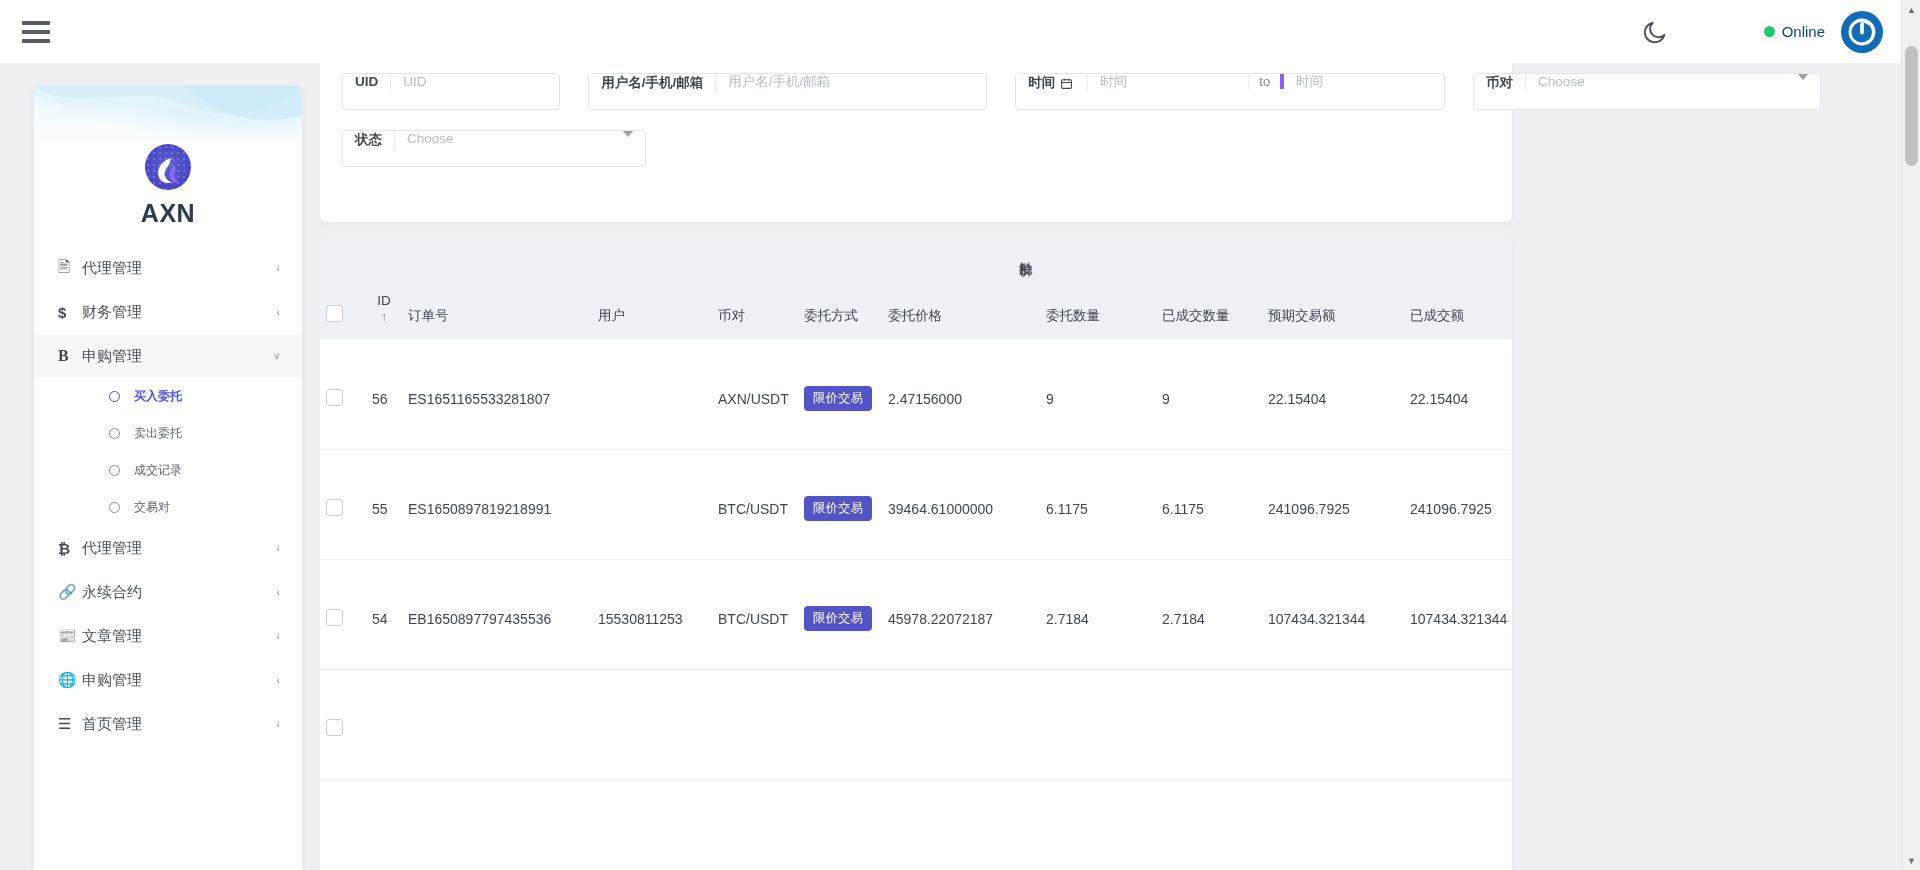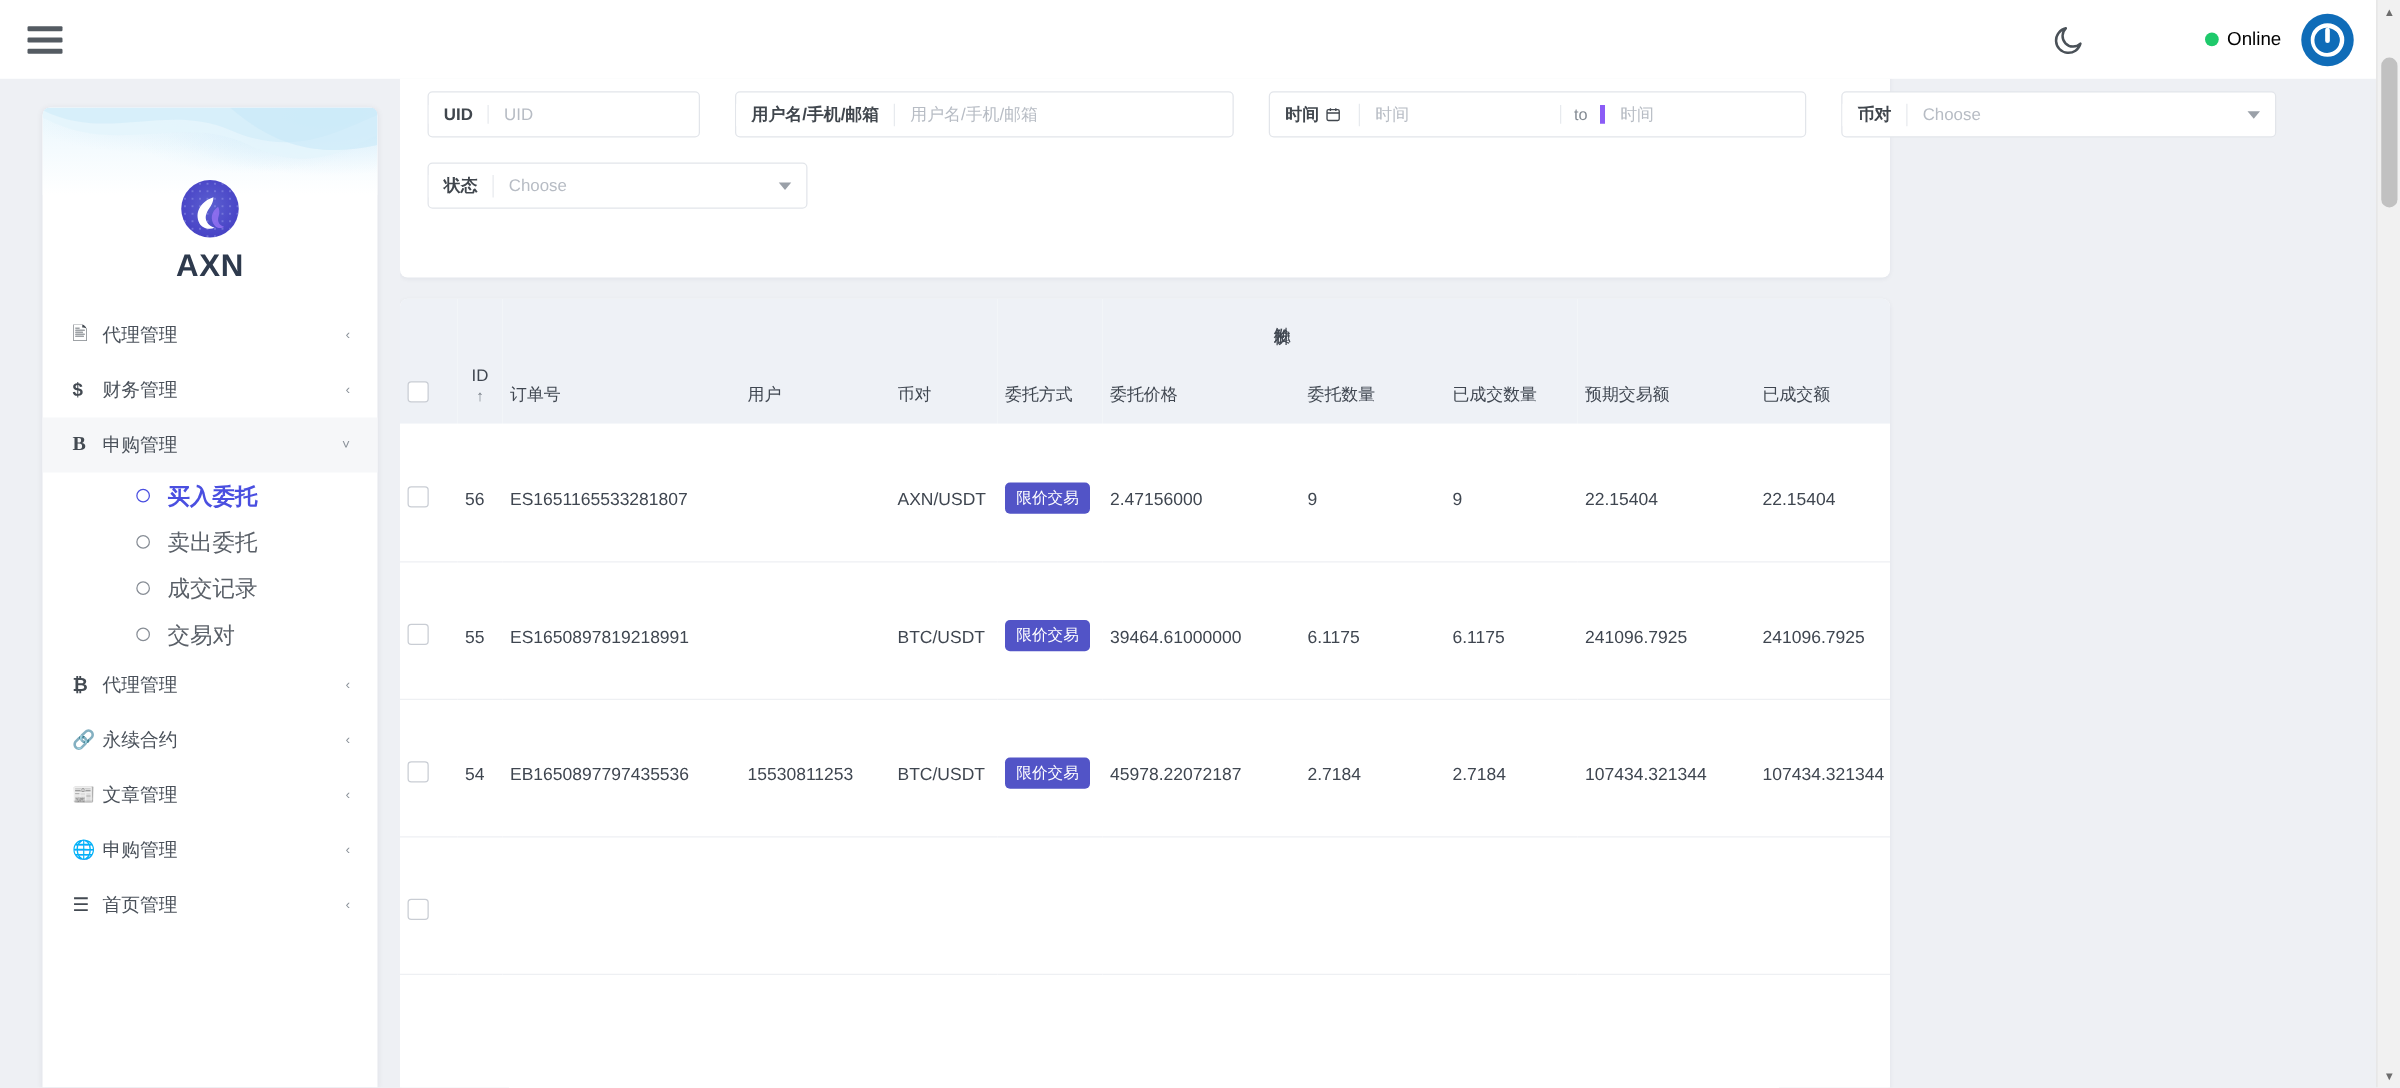--- a/index.html
+++ b/index.html
@@ -28,21 +28,21 @@
     cursor: pointer;
   }
   .hamburger span { display:block; height: 4px; border-radius: 1px; background: #545b62; }
   .topbar-right {
     margin-left: auto; display: flex; align-items: center; gap: 0;
     padding-right: 18px;
   }
   .moon-icon { margin-right: 95px; width: 28px; height: 28px; display:block; cursor:pointer; }
   .online-wrap { display: flex; align-items: center; gap: 7px; margin-right: 16px; }
   .online-dot { width: 11px; height: 11px; border-radius: 50%; background: #1ec96b; display:block; }
-  .online-text { font-size: 15px; color: #000000; text-align: center; }
+  .online-text { font-size: 15px; color: #0c4a6e; text-align: center; }
   .avatar {
     width: 42px; height: 42px; border-radius: 50%;
     background: #0f6cb8;
     display: flex; align-items: center; justify-content: center;
     cursor: pointer;
   }
 
   
   .win-scroll {
     position: absolute; top: 0; right: 0; width: 19px; height: 870px;
@@ -109,21 +109,21 @@
   .nav-item.active-parent { background: #f6f7f9; }
   .nav-ico {
     width: 24px; font-size: 15px; color: #434a52; display: inline-block;
     text-align: left; flex: none;
   }
   .nav-label { flex: 1; }
   .nav-chev { font-size: 11px; color: #8a9199; }
 
   .sub-item {
     display: flex; align-items: center;
-    height: 37px; padding-left: 75px; font-size: 18px;
+    height: 37px; padding-left: 75px; font-size: 12px;
     color: #5a6068; cursor: pointer;
   }
   .sub-item .ring {
     width: 11px; height: 11px; border-radius: 50%;
     border: 1.6px solid #878d95; margin-right: 14px; flex: none;
   }
   .sub-item.active { color: #4a4fe0; font-weight: bold; }
   .sub-item.active .ring { border-color: #4a4fe0; }
 
   
@@ -136,21 +136,21 @@
     background: #fff; border-radius: 6px;
     box-shadow: 0 1px 4px rgba(20,30,60,.06);
   }
   .filters {
     position: absolute; top: -18px; left: 0;
     width: 1192px; height: 177px;
     padding: 28px 22px 0 22px;
   }
   .filter-row { display: flex; align-items: center; gap: 28px; margin-bottom: 20px; }
   .fgroup {
-    display: flex; align-items: center;
+    display: flex; align-items: flex-start;
     border: 1px solid #e2e5ea; border-radius: 4px; height: 37px;
     background: #fff;
   }
   .fgroup .flabel {
     display: flex; align-items: center; justify-content: center;
     padding: 0 12px; font-size: 13.5px; font-weight: bold; color: #40464d;
     background: #fff; border-right: 1px solid #e7eaee; white-space: nowrap;
   }
   .fgroup .finput {
     border: 0; outline: none; padding: 0 12px; font-size: 13.5px;

